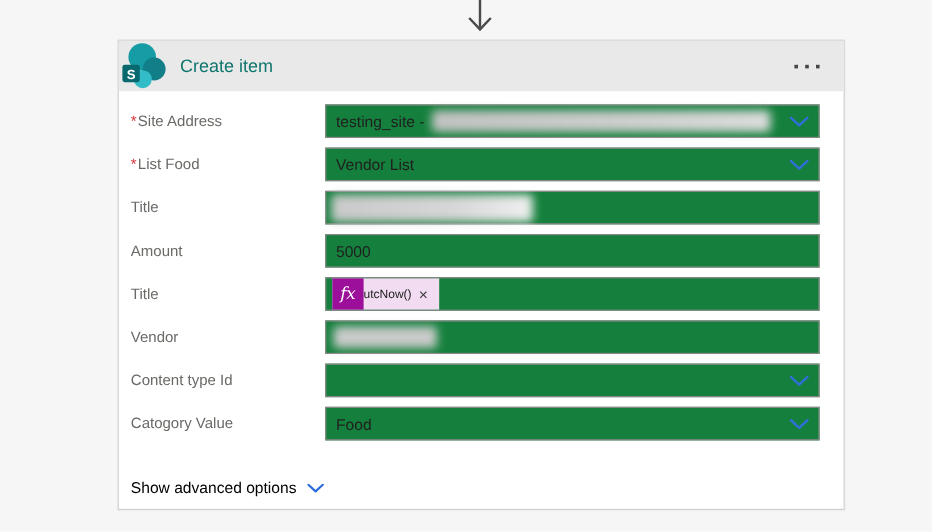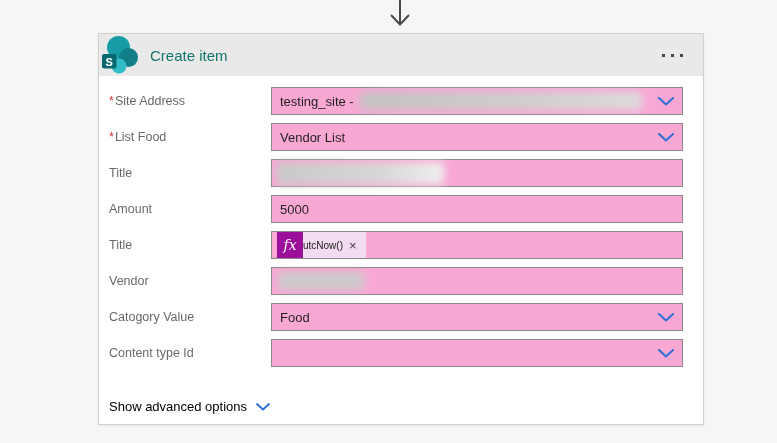--- a/index.html
+++ b/index.html
@@ -30,21 +30,21 @@
   .card-body{padding:11px 20px 0 10px;}
 
   .field-row{display:flex;align-items:center;margin-bottom:8px;height:28px;gap:13px;}
   .field-label{
     width:149px;flex-shrink:0;font-size:12.5px;color:#6b6966;
     white-space:nowrap;
   }
   .req{color:#d13438;margin-right:1px;}
 
   .field-input{
-    flex:1;height:28px;border:1px solid #8a8886;background:#f9a8d4;
+    flex:1;height:28px;border:1px solid #8a8886;background:#15803d;
     display:flex;align-items:center;padding:0 8px;box-sizing:border-box;
     font-size:13px;color:#201f1e;cursor:text;min-width:0;
   }
   .field-input.dropdown{cursor:pointer;}
   .chevron-wrap{margin-left:auto;flex-shrink:0;display:flex;align-items:center;padding-left:8px;}
 
   .blur-block{height:18px;border-radius:3px;filter:blur(4px);}
   .blur-site{width:282px;margin-left:6px;background:linear-gradient(90deg,#c2c2c2,#cfcfcf 60%,#dcdcdc);}
   .blur-title{width:168px;height:23px;margin-left:-4px;background:linear-gradient(90deg,#c9c9c9,#d6d6d6 60%,#efefef);}
   .blur-vendor{width:86px;margin-left:-2px;background:#cbcbcb;}
@@ -169,39 +169,39 @@
           <span>Vendor</span>
         </div>
         <div class="field-input">
           <span class="blur-block blur-vendor"></span>
         </div>
       </div>
 
       
       <div class="field-row">
         <div class="field-label">
+          <span>Content type Id</span>
+        </div>
+        <div class="field-input dropdown">
+          <span></span>
+          <span class="chevron-wrap">
+            <svg width="16" height="9" viewBox="0 0 16 9">
+                <polyline points="1,1 8,7.5 15,1" fill="none" stroke="#2f6fd8" stroke-width="2" stroke-linecap="round" stroke-linejoin="round"></polyline>
+              </svg>
+          </span>
+        </div>
+      </div>
+
+      
+      <div class="field-row">
+        <div class="field-label">
           <span>Catogory Value</span>
         </div>
         <div class="field-input dropdown">
           <span>Food</span>
-          <span class="chevron-wrap">
-            <svg width="16" height="9" viewBox="0 0 16 9">
-                <polyline points="1,1 8,7.5 15,1" fill="none" stroke="#2f6fd8" stroke-width="2" stroke-linecap="round" stroke-linejoin="round"></polyline>
-              </svg>
-          </span>
-        </div>
-      </div>
-
-      
-      <div class="field-row">
-        <div class="field-label">
-          <span>Content type Id</span>
-        </div>
-        <div class="field-input dropdown">
-          <span></span>
           <span class="chevron-wrap">
             <svg width="16" height="9" viewBox="0 0 16 9">
                 <polyline points="1,1 8,7.5 15,1" fill="none" stroke="#2f6fd8" stroke-width="2" stroke-linecap="round" stroke-linejoin="round"></polyline>
               </svg>
           </span>
         </div>
       </div>
 
       <div class="advanced-link">
         <span>Show advanced options</span>

